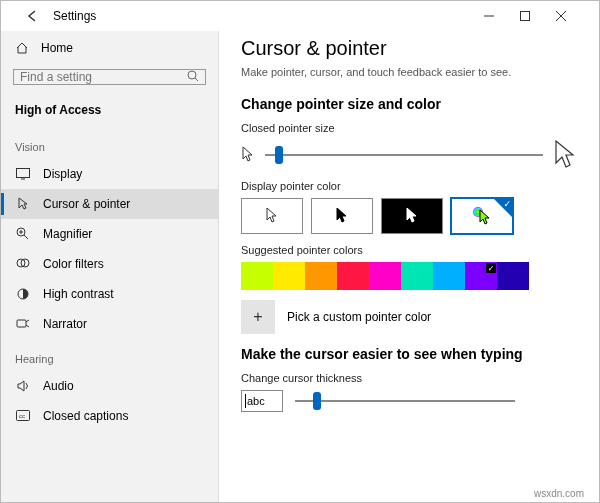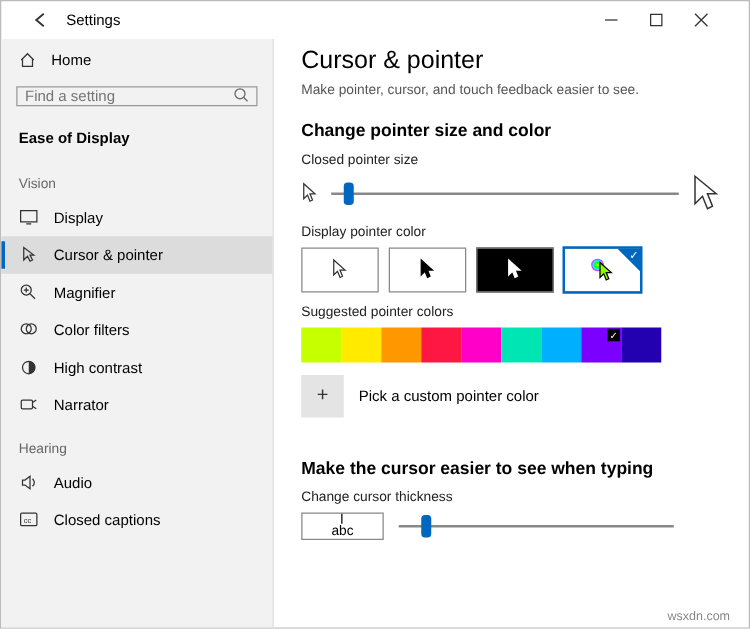--- a/index.html
+++ b/index.html
@@ -37,21 +37,21 @@
     .opt.dark { background:#000; }
     .opt.selected { outline:2px solid #0067c0; outline-offset:-1px; }
     .opt .corner { position:absolute; top:0; right:0; width:0; height:0; border-left:18px solid transparent; border-top:18px solid #0067c0; }
     .opt .check { position:absolute; top:0; right:1px; color:#fff; font-size:9px; }
     .swatches { display:flex; margin-top:4px; }
     .swatch { width:32px; height:28px; cursor:pointer; position:relative; }
     .swatch .scheck { position:absolute; top:1px; right:1px; width:10px; height:10px; background:#000; color:#fff; font-size:8px; display:flex; align-items:center; justify-content:center; }
     .custom-row { display:flex; align-items:center; gap:12px; margin-top:10px; }
     .plus-btn { width:34px; height:34px; background:#e4e4e4; display:flex; align-items:center; justify-content:center; font-size:16px; color:#333; cursor:pointer; }
     .thickness-row { display:flex; align-items:center; gap:12px; }
-    .abc-box { width:66px; height:22px; border:1px solid #888; display:flex; align-items:center; padding:0 3px; font-size:11px;flex-direction:column; }
+    .abc-box { width:42px; height:22px; border:1px solid #888; display:flex; align-items:center; padding:0 3px; font-size:11px; }
     .abc-box .caret { display:inline-block; width:1px; height:14px; background:#000; margin-right:1px; }
     .watermark { position:absolute; bottom:4px; right:16px; font-size:10px; color:#888; }
     svg { overflow:visible; }
   </style>
 </head>
 <body>
 
 <div class="window">
   <div class="titlebar">
     <div class="back">
@@ -88,21 +88,21 @@
           </span>
         <span>Home</span>
       </div>
       <div class="search">
         <input placeholder="Find a setting" style="">
         <span><svg width="12" height="12">
               <circle cx="5" cy="5" r="4" stroke="#666" fill="none"></circle>
               <line x1="8" y1="8" x2="11" y2="11" stroke="#666"></line>
             </svg></span>
       </div>
-      <div class="category">Ease of Display</div>
+      <div class="category">High of Access</div>
 
       <div class="group-label">Vision</div>
       <div class="nav-item">
         <span class="icon">
             <svg width="14" height="12">
               <rect x="0.5" y="0.5" width="13" height="9" stroke="#333" fill="none"></rect>
               <line x1="5" y1="11" x2="9" y2="11" stroke="#333"></line>
             </svg>
           </span>
         <span>Display</span>
@@ -247,21 +247,21 @@
             <div class="scheck">✓</div>
           </div>
           <div class="swatch" style="background: rgb(35, 0, 176);"></div>
         </div>
 
       <div class="custom-row">
         <div class="plus-btn">+</div>
         <span>Pick a custom pointer color</span>
       </div>
 
-      <h2 style="margin-top:32px">Make the cursor easier to see when typing</h2>
+      <h2 style="margin-top:12px">Make the cursor easier to see when typing</h2>
       <div class="label">Change cursor thickness</div>
       <div class="thickness-row">
         <div class="abc-box">
           <span class="caret"></span>
             <span>abc</span>
         </div>
         <div class="slider" style="flex:0 0 220px">
           <div class="track"></div>
           <div class="thumb" id="thick-thumb" style="left: 10%;"></div>
         </div>

